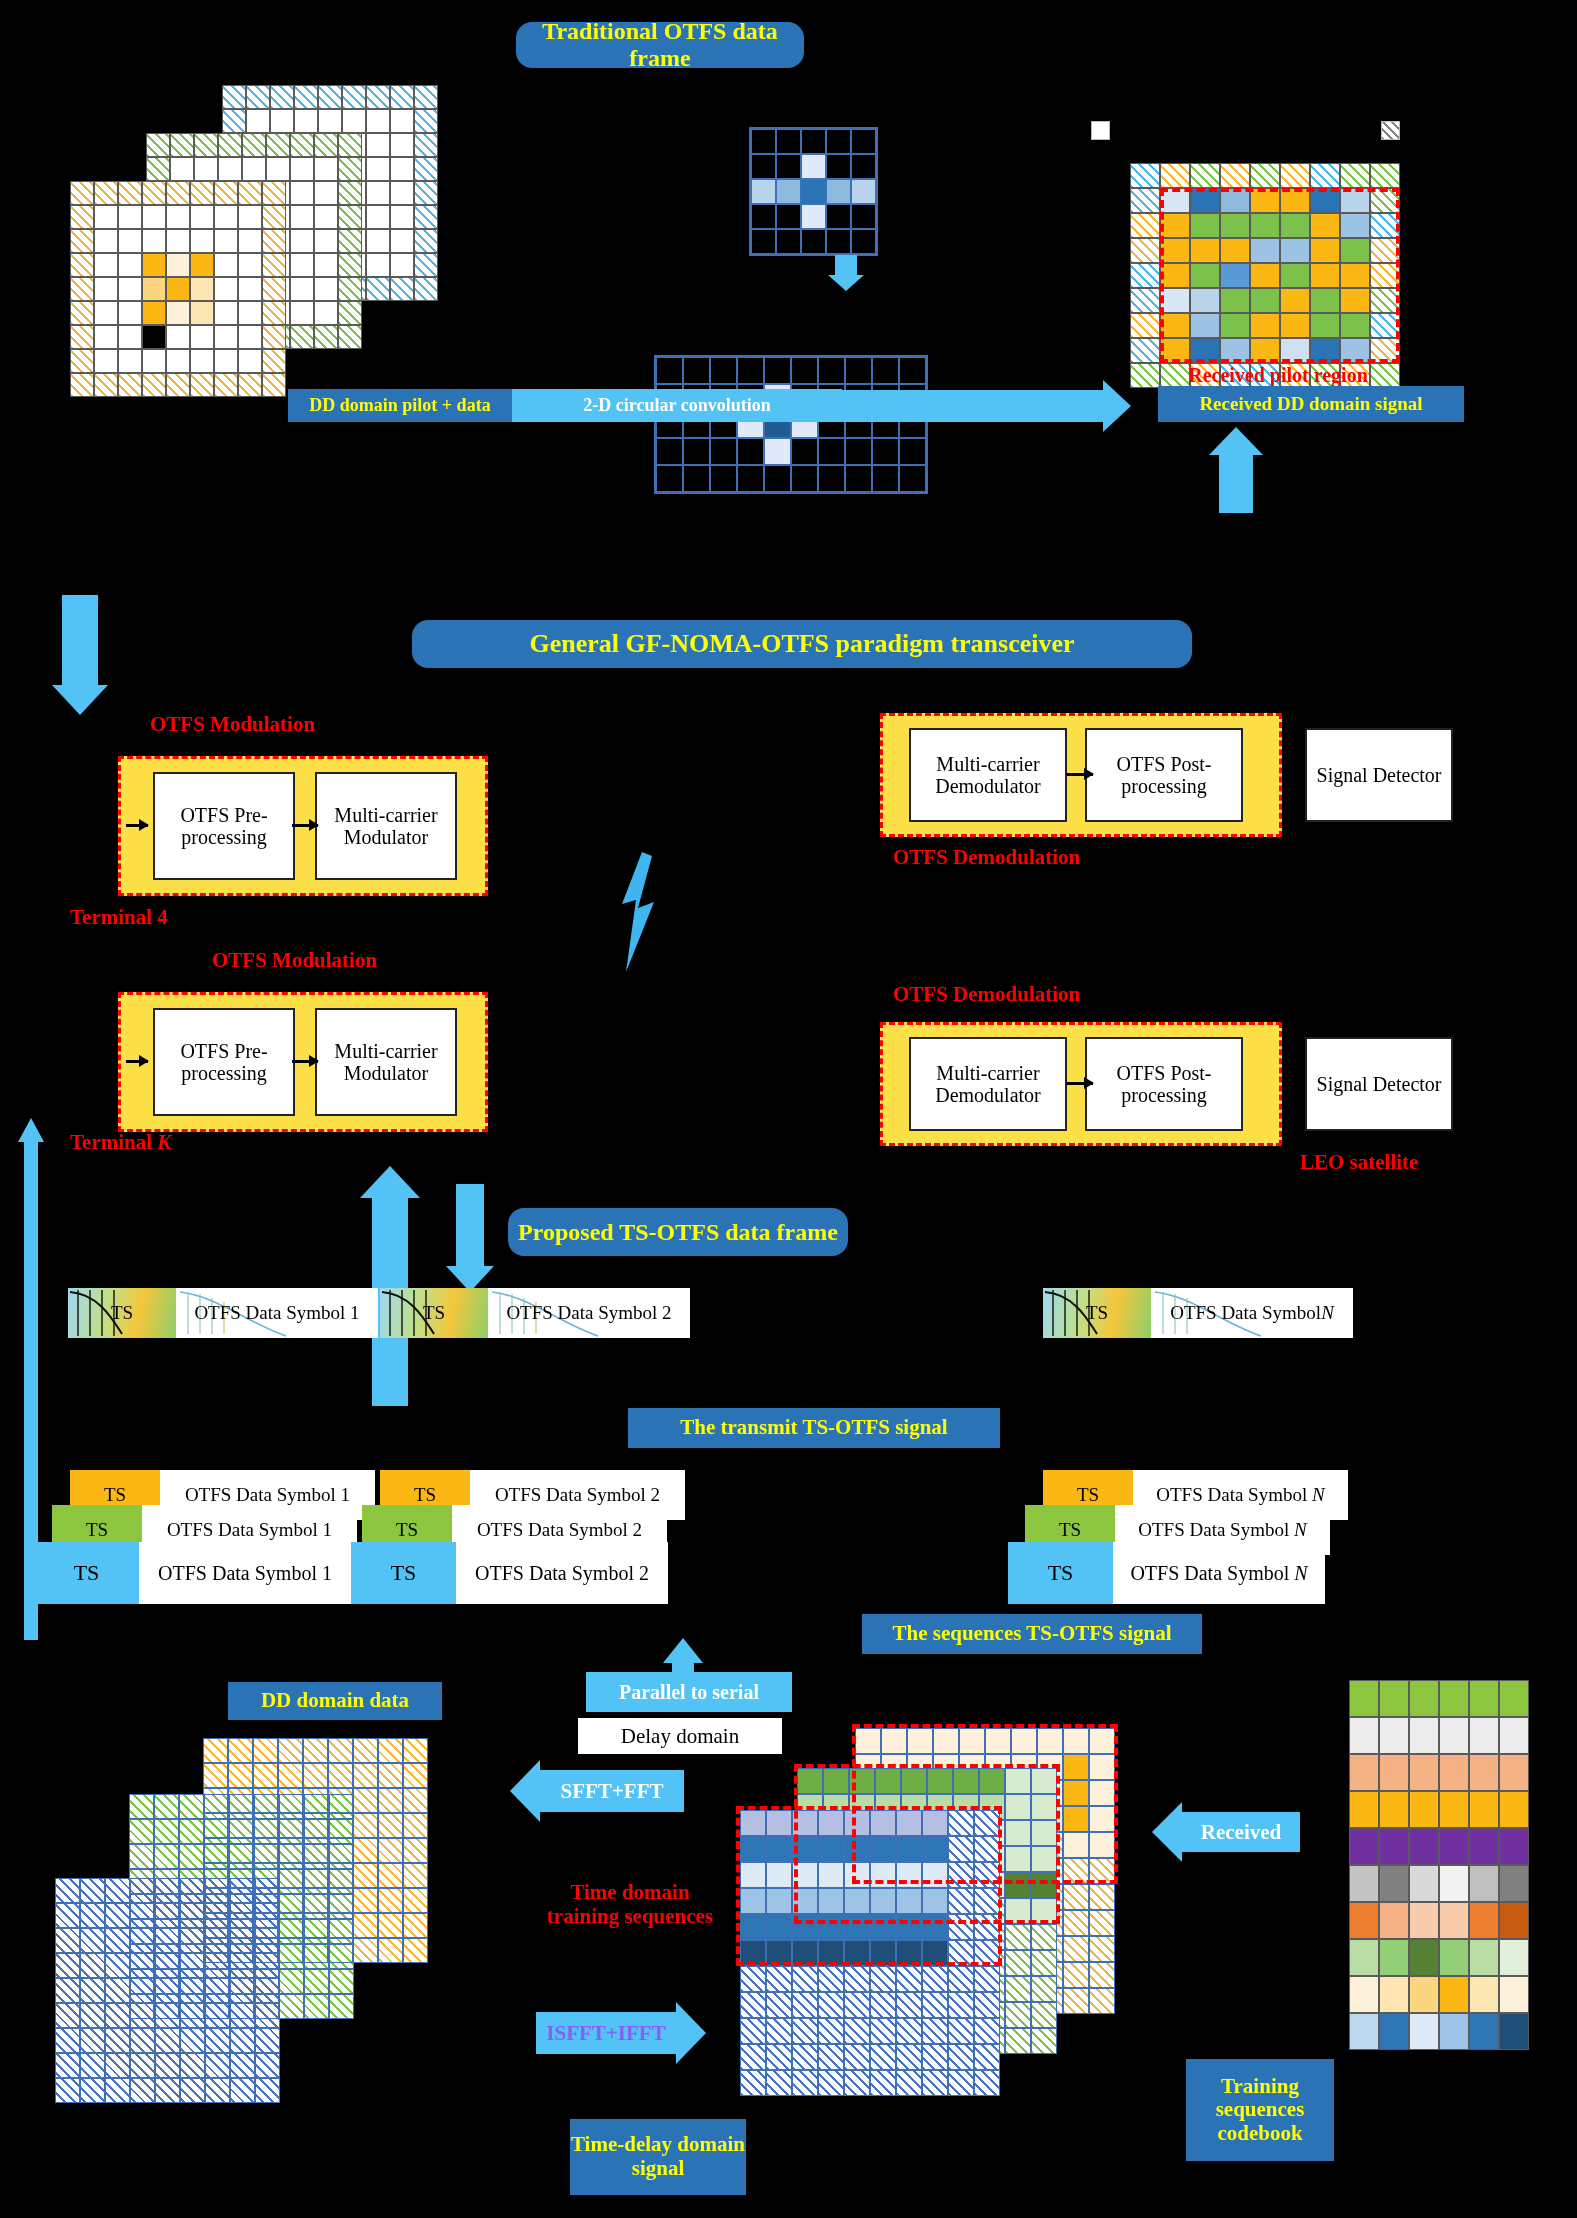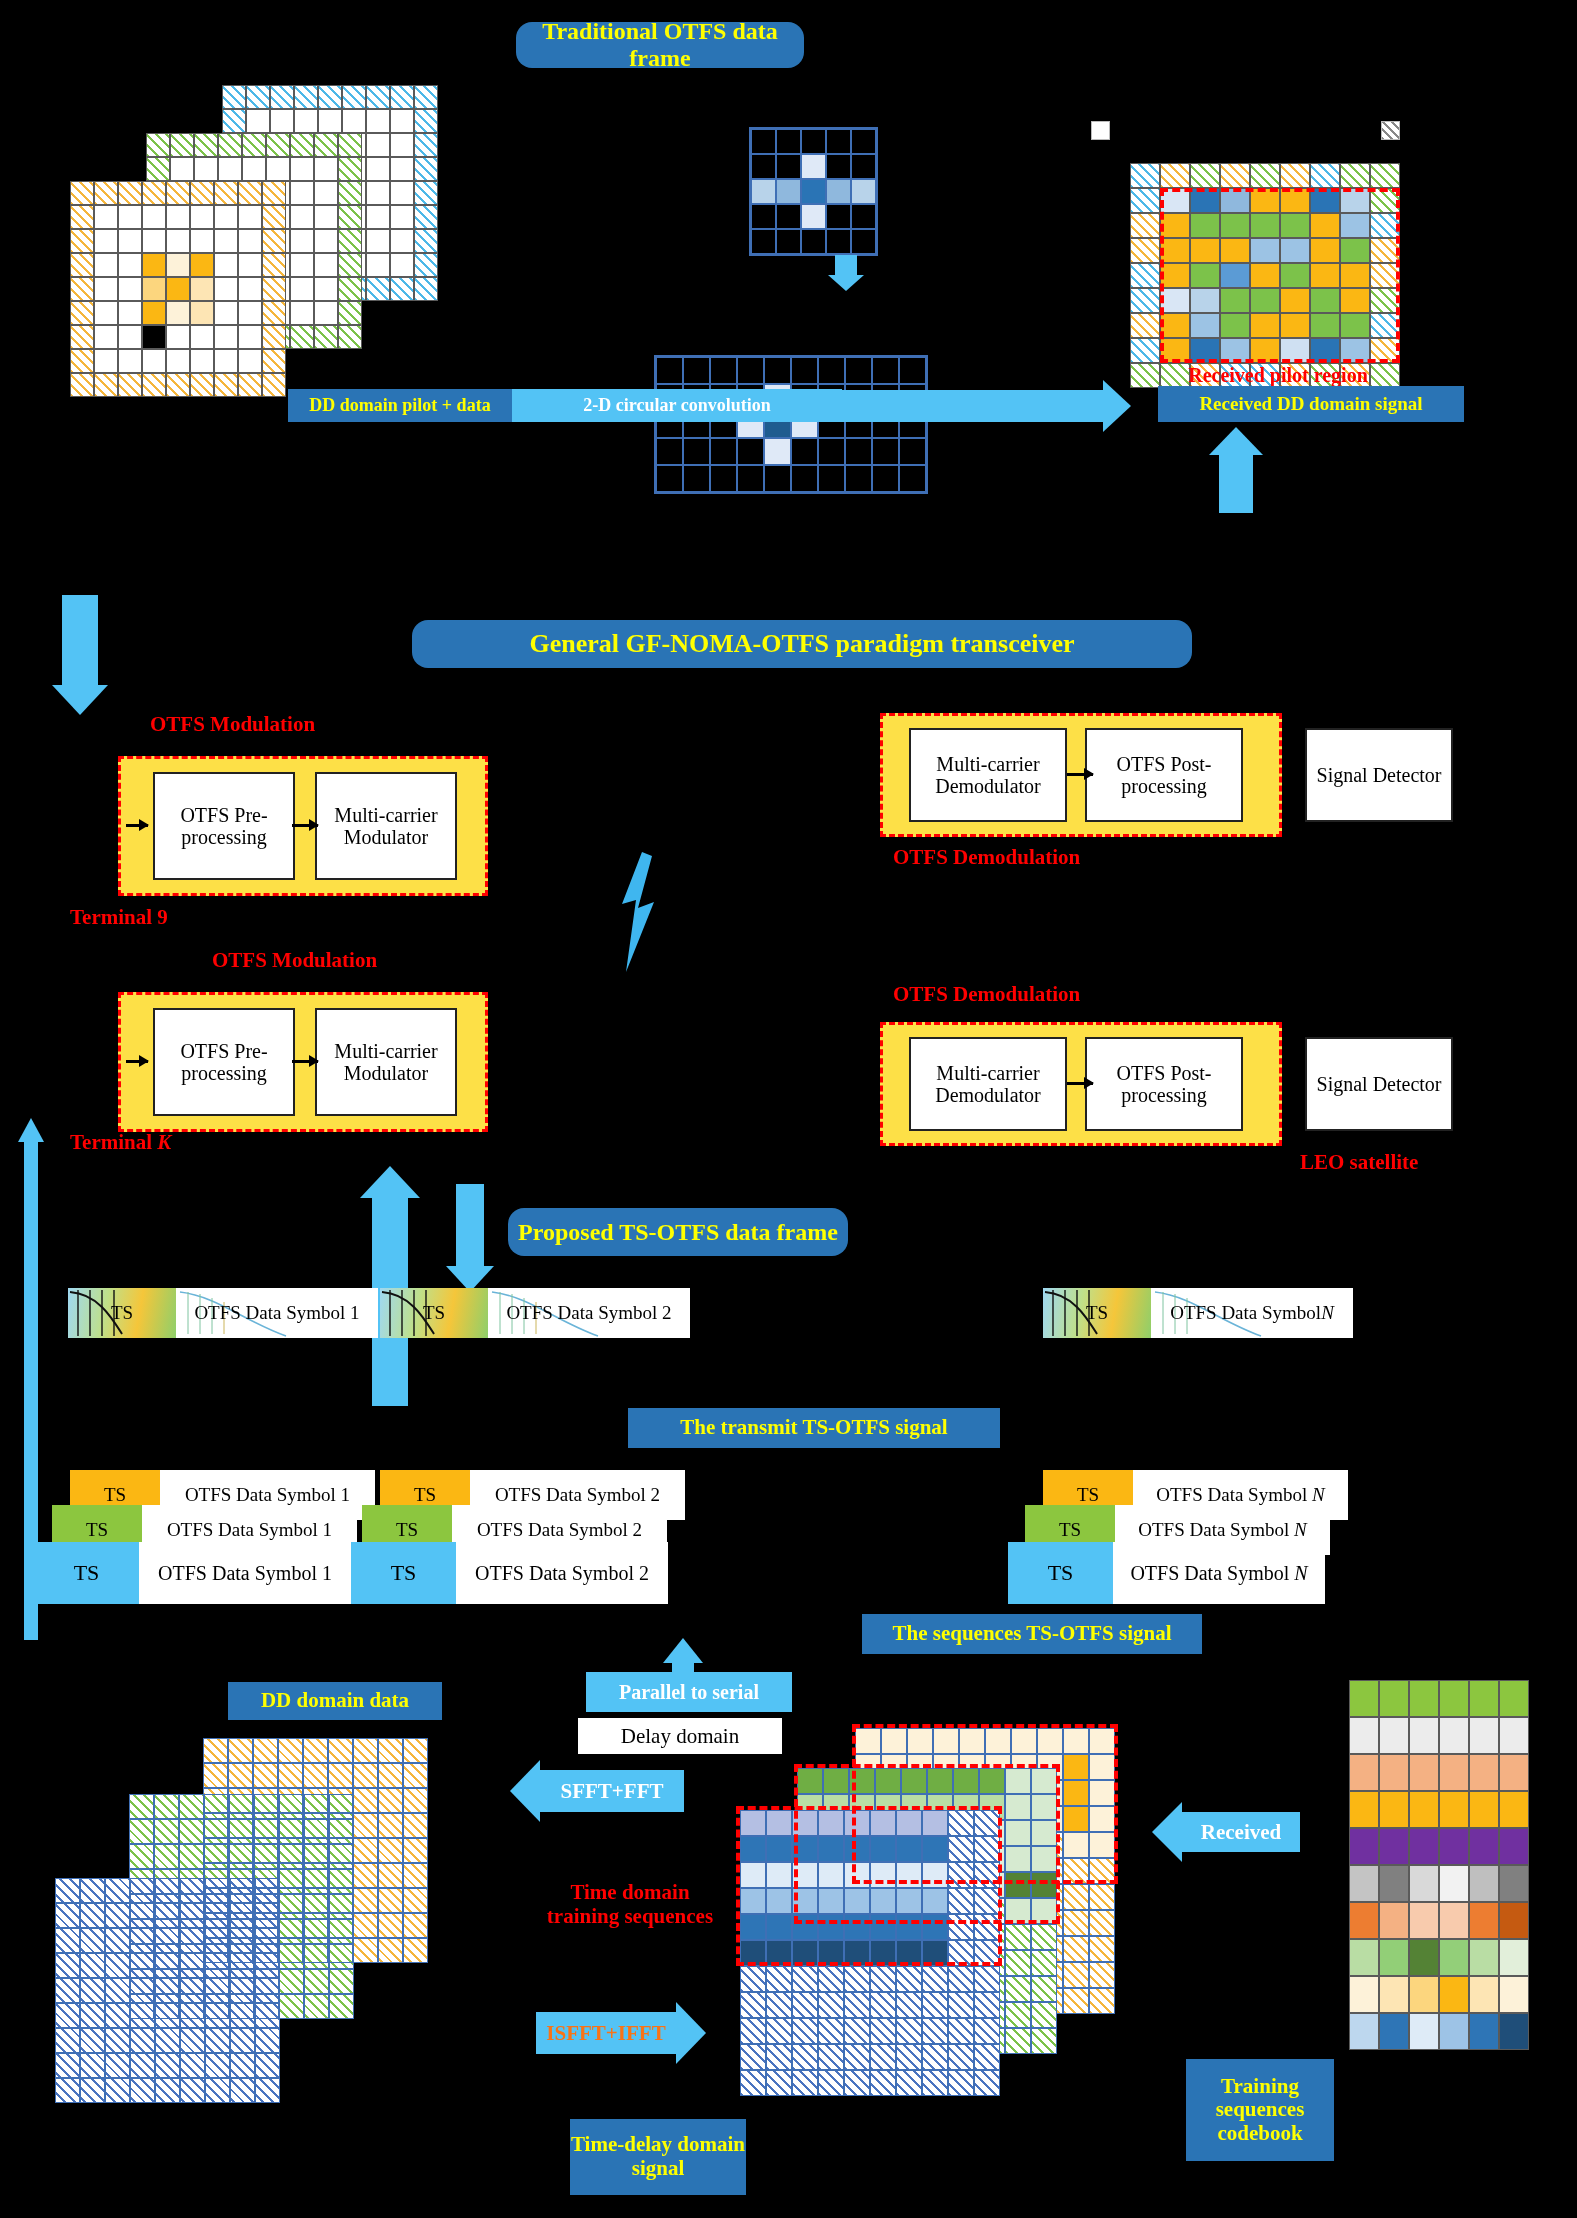--- a/index.html
+++ b/index.html
@@ -538,21 +538,21 @@
   <div class="procbox" style="width:142px;height:108px;font-size:20px;">
     <span>OTFS Pre-processing</span>
   </div>
   <div class="procbox" style="width:142px;height:108px;font-size:20px;">
     <span>Multi-carrier Modulator</span>
   </div>
 </div>
 <div class="abs blkarrow" style="left:126px;top:824px;width:22px;"></div>
 <div class="abs blkarrow" style="left:292px;top:824px;width:26px;"></div>
 <div class="abs redlab" style="left:70px;top:905px;font-size:21px;">
-  <span>Terminal 9</span>
+  <span>Terminal 4</span>
 </div>
 
 <div class="abs redlab" style="left:212px;top:948px;font-size:21px;">
   <span>OTFS Modulation</span>
 </div>
 <div class="abs modwrap" style="left:118px;top:992px;width:370px;height:140px;padding-left:32px;gap:20px;">
   <div class="procbox" style="width:142px;height:108px;font-size:20px;">
     <span>OTFS Pre-processing</span>
   </div>
   <div class="procbox" style="width:142px;height:108px;font-size:20px;">
@@ -1023,21 +1023,21 @@
 </div>
 
 <div class="abs arrow-r" style="left:540px;top:1770px;width:144px;height:42px;"></div>
 <div class="abs arrow-head-l" style="left:510px;top:1760px;--w:30px;--h:31px;"></div>
 <div class="abs" style="left:540px;top:1770px;width:144px;height:42px;display:flex;align-items:center;justify-content:center;color:#fff;font-weight:bold;font-size:21px;">
   <span>SFFT+FFT</span>
 </div>
 
 <div class="abs arrow-r" style="left:536px;top:2012px;width:140px;height:42px;"></div>
 <div class="abs arrow-head-r" style="left:676px;top:2002px;--w:30px;--h:31px;"></div>
-<div class="abs" style="left:536px;top:2012px;width:140px;height:42px;display:flex;align-items:center;justify-content:center;color:#f97316;font-weight:bold;font-size:21px;">
+<div class="abs" style="left:536px;top:2012px;width:140px;height:42px;display:flex;align-items:center;justify-content:center;color:#8b5cf6;font-weight:bold;font-size:21px;">
   <span>ISFFT+IFFT</span>
 </div>
 
 <div class="abs banner sq" style="left:570px;top:2119px;width:176px;height:76px;font-size:21px;flex-direction:column;">
   <span>Time-delay domain signal</span>
 </div>
 
 <div class="abs redlab" style="left:545px;top:1880px;width:170px;text-align:center;font-size:21px;line-height:1.15;">
   <span>Time domain training sequences</span>
 </div>

